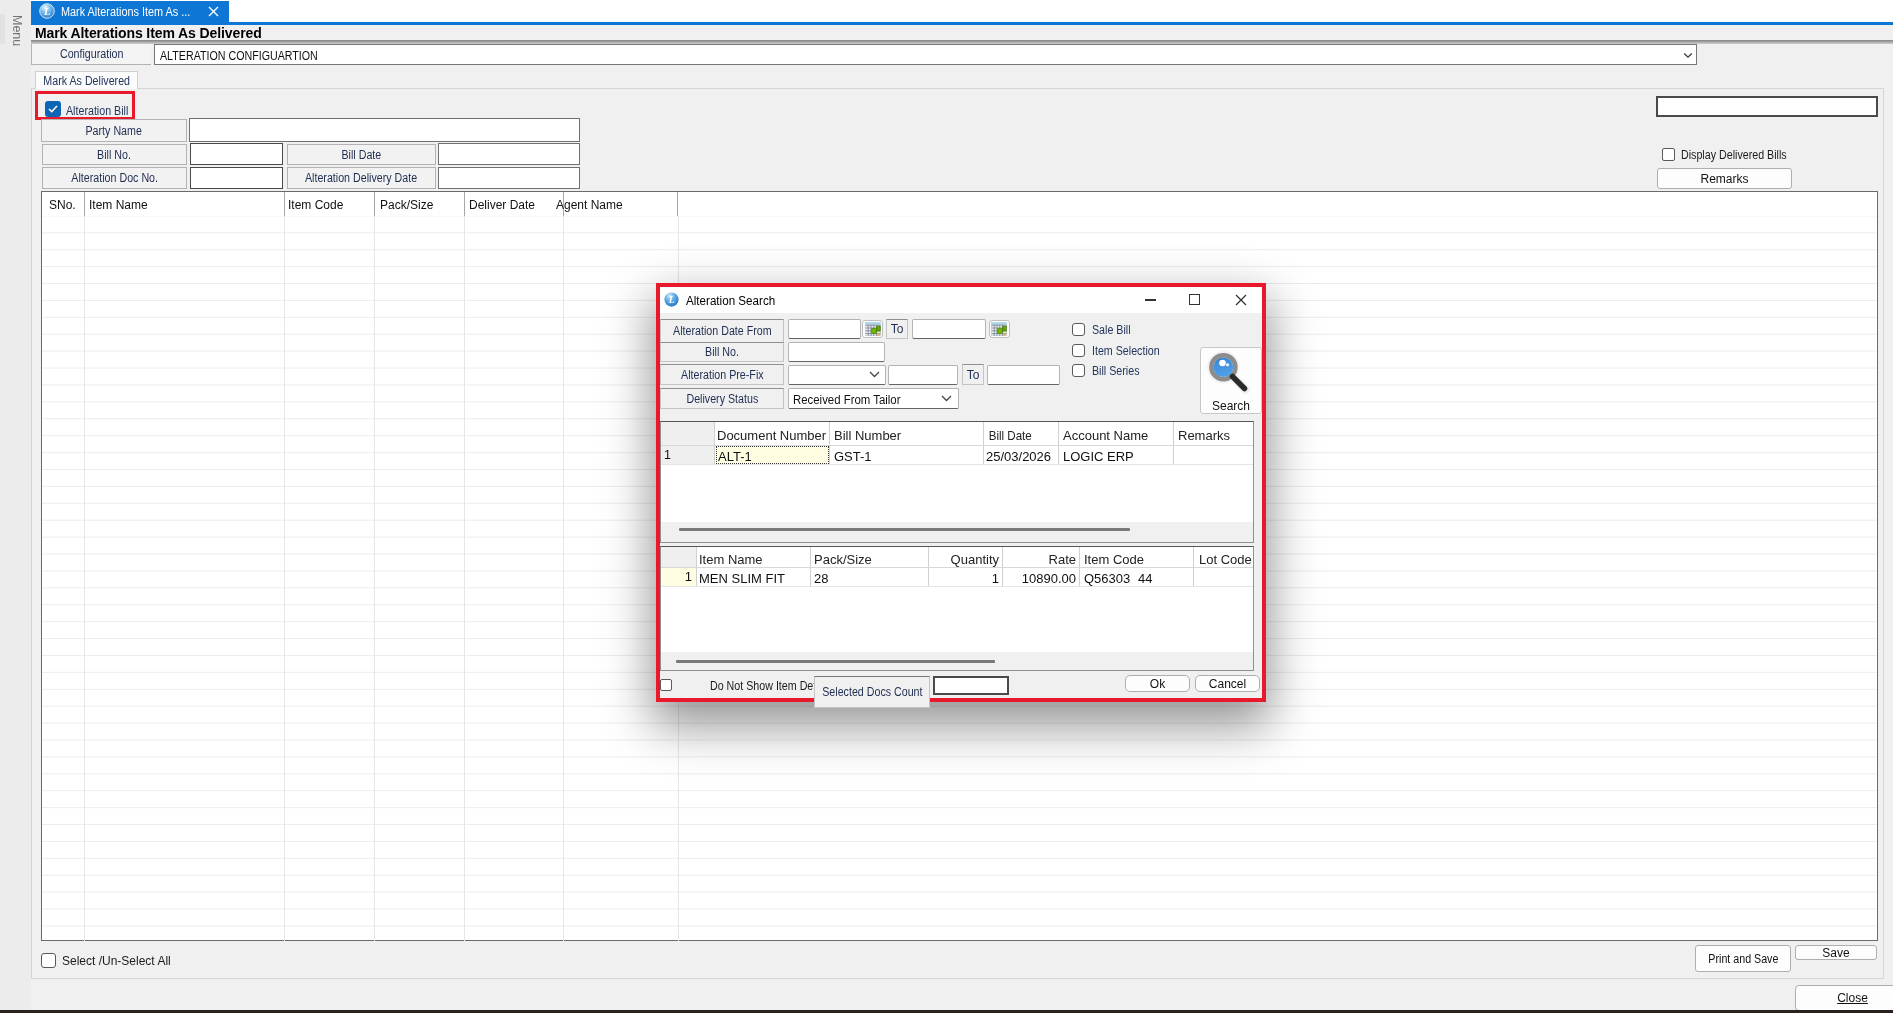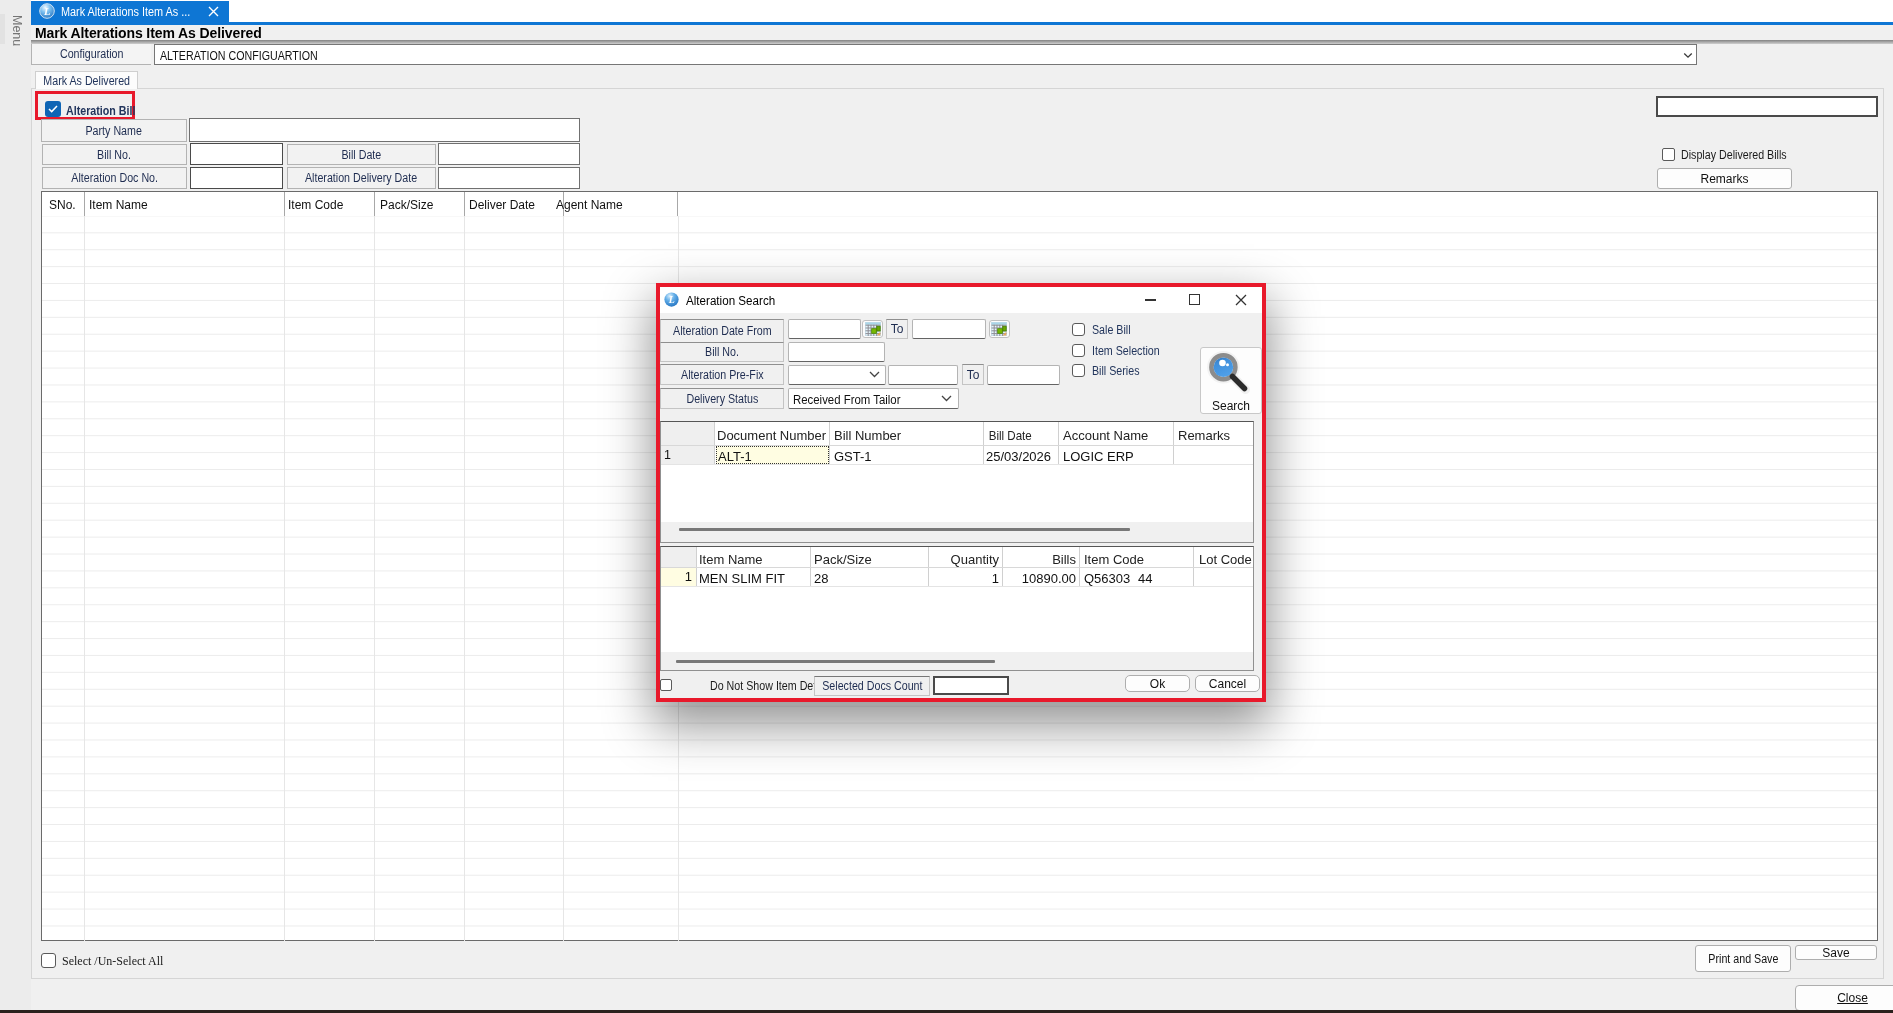--- a/index.html
+++ b/index.html
@@ -58,21 +58,21 @@
 <div class="abs" style="left:31px;top:88px;width:1853px;height:891px;border:1px solid #d5d5d5;background:#f0f0f0;"></div>
 <div class="abs" style="left:35px;top:71px;width:103px;height:18px;background:#fcfcfc;border:1px solid #cfcfcf;border-bottom:none;display:flex;align-items:center;justify-content:center;color:#22355c;">
     <span class="sq">Mark As Delivered</span>
   </div>
 
 <div class="abs" style="left:35px;top:91px;width:100px;height:29px;border:3px solid #e8192b;background:#f0f0f0;"></div>
 <div class="abs" style="left:45px;top:101px;width:16px;height:16px;background:#0f65b5;border-radius:3px;"></div>
 <svg class="abs" style="left:48px;top:105px;" width="10" height="8" viewBox="0 0 10 8">
     <path d="M1 4 L3.7 6.6 L9 1" fill="none" stroke="#fff" stroke-width="1.5"></path>
   </svg>
-<div class="abs navy" style="left:66px;top:104px;font-weight:bold;"><span class="sql">Alteration Bill</span></div>
+<div class="abs navy" style="left:66px;top:104px;"><span class="sql">Alteration Bill</span></div>
 
 <div class="inp" style="left:1656px;top:96px;width:222px;height:21px;border:2px solid #4a4a4a;"></div>
 
 <div class="lbl" style="left:41px;top:119px;width:146px;height:23px;">
     <span class="sq">Party Name</span>
   </div>
 <div class="inp" style="left:189px;top:118px;width:391px;height:24px;"></div>
 
 <div class="lbl" style="left:42px;top:144px;width:145px;height:21px;">
     <span class="sq">Bill No.</span>
@@ -111,21 +111,21 @@
 <div class="abs" style="left:563px;top:216px;width:1px;height:725px;background:#e6e6e6;"></div>
 <div class="abs" style="left:678px;top:216px;width:1px;height:725px;background:#e6e6e6;"></div>
 <div class="abs" style="left:49px;top:198px;color:#111;">SNo.</div>
 <div class="abs" style="left:89px;top:198px;color:#111;">Item Name</div>
 <div class="abs" style="left:288px;top:198px;color:#111;">Item Code</div>
 <div class="abs" style="left:380px;top:198px;color:#111;">Pack/Size</div>
 <div class="abs" style="left:469px;top:198px;color:#111;">Deliver Date</div>
 <div class="abs" style="left:556px;top:198px;color:#111;">Agent Name</div>
 
 <div class="cb" style="left:41px;top:953px;width:15px;height:15px;border-radius:3px;"></div>
-<div class="abs" style="left:62px;top:954px;font-family:Liberation Serif, serif;">Select /Un-Select All</div>
+<div class="abs" style="left:62px;top:954px;">Select /Un-Select All</div>
 <div class="btn" style="left:1695px;top:945px;width:96px;height:27px;">
     <span class="sq">Print and Save</span>
   </div>
 <div class="btn" style="left:1795px;top:945px;width:82px;height:15px;">Save</div>
 <div class="btn" style="left:1795px;top:985px;width:115px;height:26px;border-radius:4px;text-decoration:underline;">Close</div>
 <div class="abs" style="left:0;top:1010px;width:1893px;height:3px;background:#2a211d;"></div>
 
 <div class="abs" style="left:656px;top:283px;width:610px;height:419px;border:4px solid #e8192b;background:#f0f0f0;box-shadow:0 20px 45px 4px rgba(0,0,0,0.42);">
 </div>
 
@@ -260,33 +260,33 @@
 <div class="abs" style="left:810px;top:547px;width:1px;height:39px;background:#d0d0d0;"></div>
 <div class="abs" style="left:928px;top:547px;width:1px;height:39px;background:#d0d0d0;"></div>
 <div class="abs" style="left:1002px;top:547px;width:1px;height:39px;background:#d0d0d0;"></div>
 <div class="abs" style="left:1079px;top:547px;width:1px;height:39px;background:#d0d0d0;"></div>
 <div class="abs" style="left:1193px;top:547px;width:1px;height:39px;background:#d0d0d0;"></div>
 <div class="abs" style="left:661px;top:567px;width:592px;height:1px;background:#d8d8d8;"></div>
 <div class="abs" style="left:661px;top:586px;width:592px;height:1px;background:#e4e4e4;"></div>
 <div class="abs" style="left:699px;top:552px;font-size:13px;color:#222;">Item Name</div>
 <div class="abs" style="left:814px;top:552px;font-size:13px;color:#222;">Pack/Size</div>
 <div class="abs" style="left:928px;top:552px;width:71px;text-align:right;font-size:13px;color:#222;">Quantity</div>
-<div class="abs" style="left:1002px;top:552px;width:74px;text-align:right;font-size:13px;color:#222;">Bills</div>
+<div class="abs" style="left:1002px;top:552px;width:74px;text-align:right;font-size:13px;color:#222;">Rate</div>
 <div class="abs" style="left:1084px;top:552px;font-size:13px;color:#222;">Item Code</div>
 <div class="abs" style="left:1199px;top:552px;font-size:13px;color:#222;">Lot Code</div>
 <div class="abs" style="left:699px;top:571px;font-size:13px;color:#111;">MEN SLIM FIT</div>
 <div class="abs" style="left:814px;top:571px;font-size:13px;color:#111;">28</div>
 <div class="abs" style="left:928px;top:571px;width:71px;text-align:right;font-size:13px;color:#111;">1</div>
 <div class="abs" style="left:1002px;top:571px;width:74px;text-align:right;font-size:13px;color:#111;">10890.00</div>
 <div class="abs" style="left:1084px;top:571px;font-size:13px;color:#111;">Q56303</div>
 <div class="abs" style="left:1138px;top:571px;font-size:13px;color:#111;">44</div>
 
 <div class="abs" style="left:661px;top:652px;width:592px;height:18px;background:#f0f0f0;"></div>
 <div class="abs" style="left:676px;top:660px;width:319px;height:2.5px;background:#787878;border-radius:1px;"></div>
 
 <div class="cb" style="left:660px;top:679px;width:12px;height:12px;"></div>
 <div class="abs" style="left:710px;top:679px;"><span class="sql">Do Not Show Item Detail</span></div>
-<div class="lbl dlbl" style="left:814px;top:676px;width:116px;height:20px;border-top-color:#777 !important;">
+<div class="lbl dlbl" style="left:814px;top:676px;width:116px;height:32px;border-top-color:#777 !important;">
     <span class="sq">Selected Docs Count</span>
   </div>
 <div class="inp" style="left:933px;top:676px;width:76px;height:19px;border:2px solid #4a4a4a;"></div>
 <div class="btn" style="left:1125px;top:675px;width:65px;height:17px;border-radius:5px;">Ok</div>
 <div class="btn" style="left:1195px;top:675px;width:65px;height:17px;border-radius:5px;">Cancel</div>
 
 </body></html>

